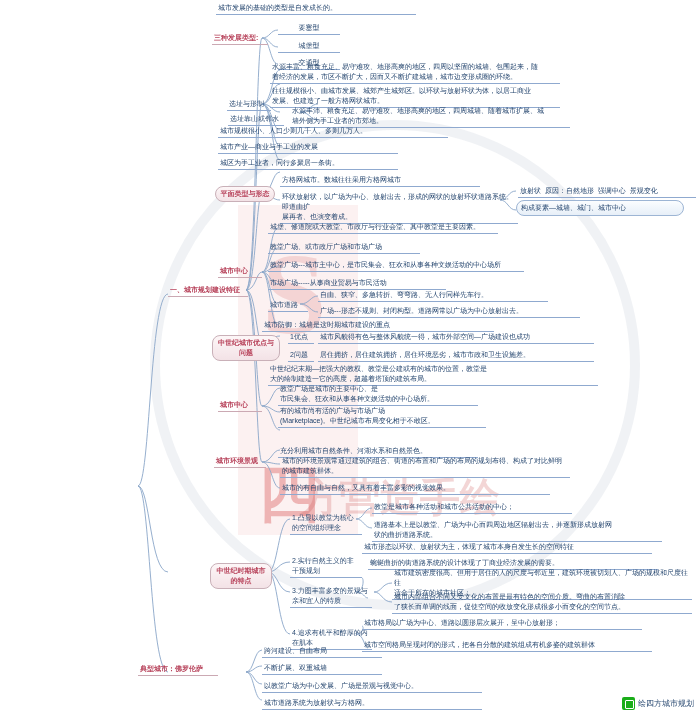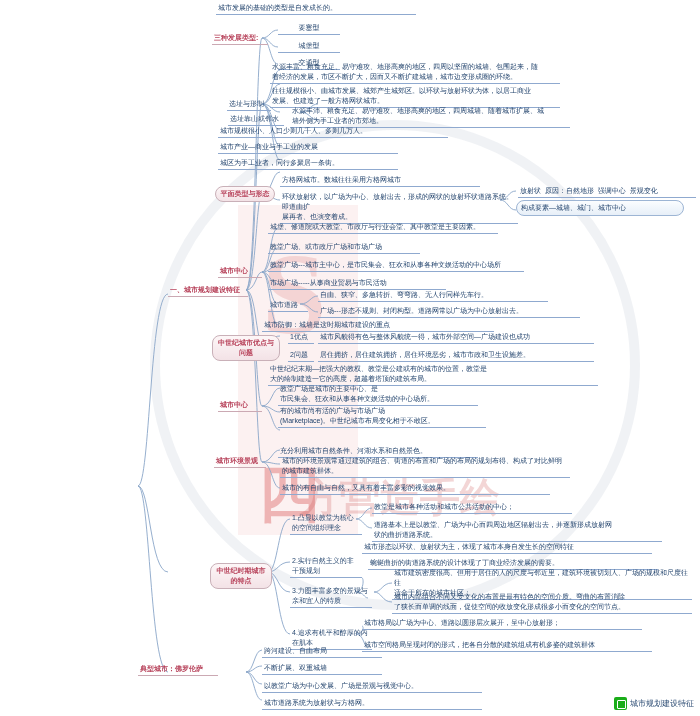--- a/index.html
+++ b/index.html
@@ -289,16 +289,16 @@
   <div class="node leaf" style="left:362px;top:618px;width:280px;">城市格局以广场为中心、道路以圆形层次展开，呈中心放射形；</div>
   <div class="node leaf" style="left:362px;top:640px;width:290px;">城市空间格局呈现封闭的形式，把各自分散的建筑组成有机多姿的建筑群体</div>
 
   <div class="node leaf" style="left:262px;top:646px;width:120px;">跨河建设、自由布局</div>
   <div class="node leaf" style="left:262px;top:663px;width:120px;">不断扩展、双重城墙</div>
   <div class="node leaf" style="left:262px;top:681px;width:220px;">以教堂广场为中心发展、广场是景观与视觉中心。</div>
   <div class="node leaf" style="left:262px;top:698px;width:220px;">城市道路系统为放射状与方格网。</div>
 
   <div class="qr">
     <span class="qr-box"></span>
-    <span>城市规划建设特征</span>
+    <span>绘四方城市规划</span>
   </div>
 
 </div>
 
 </body></html>

